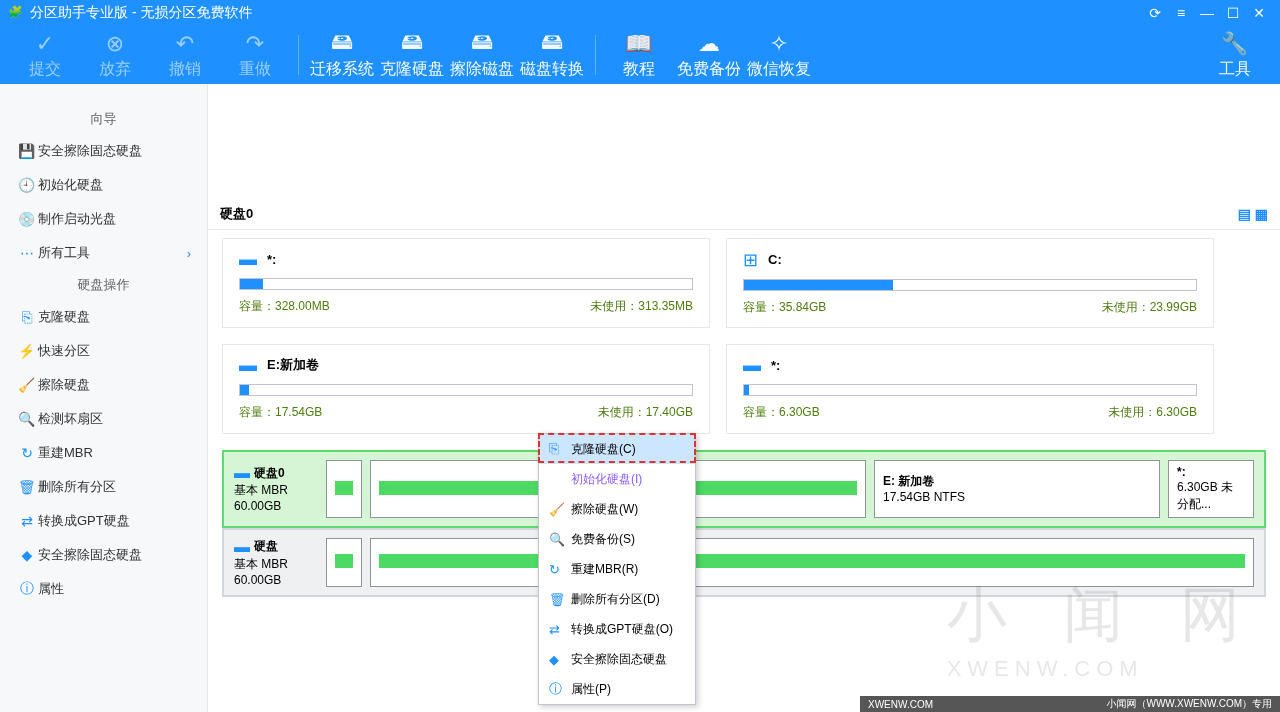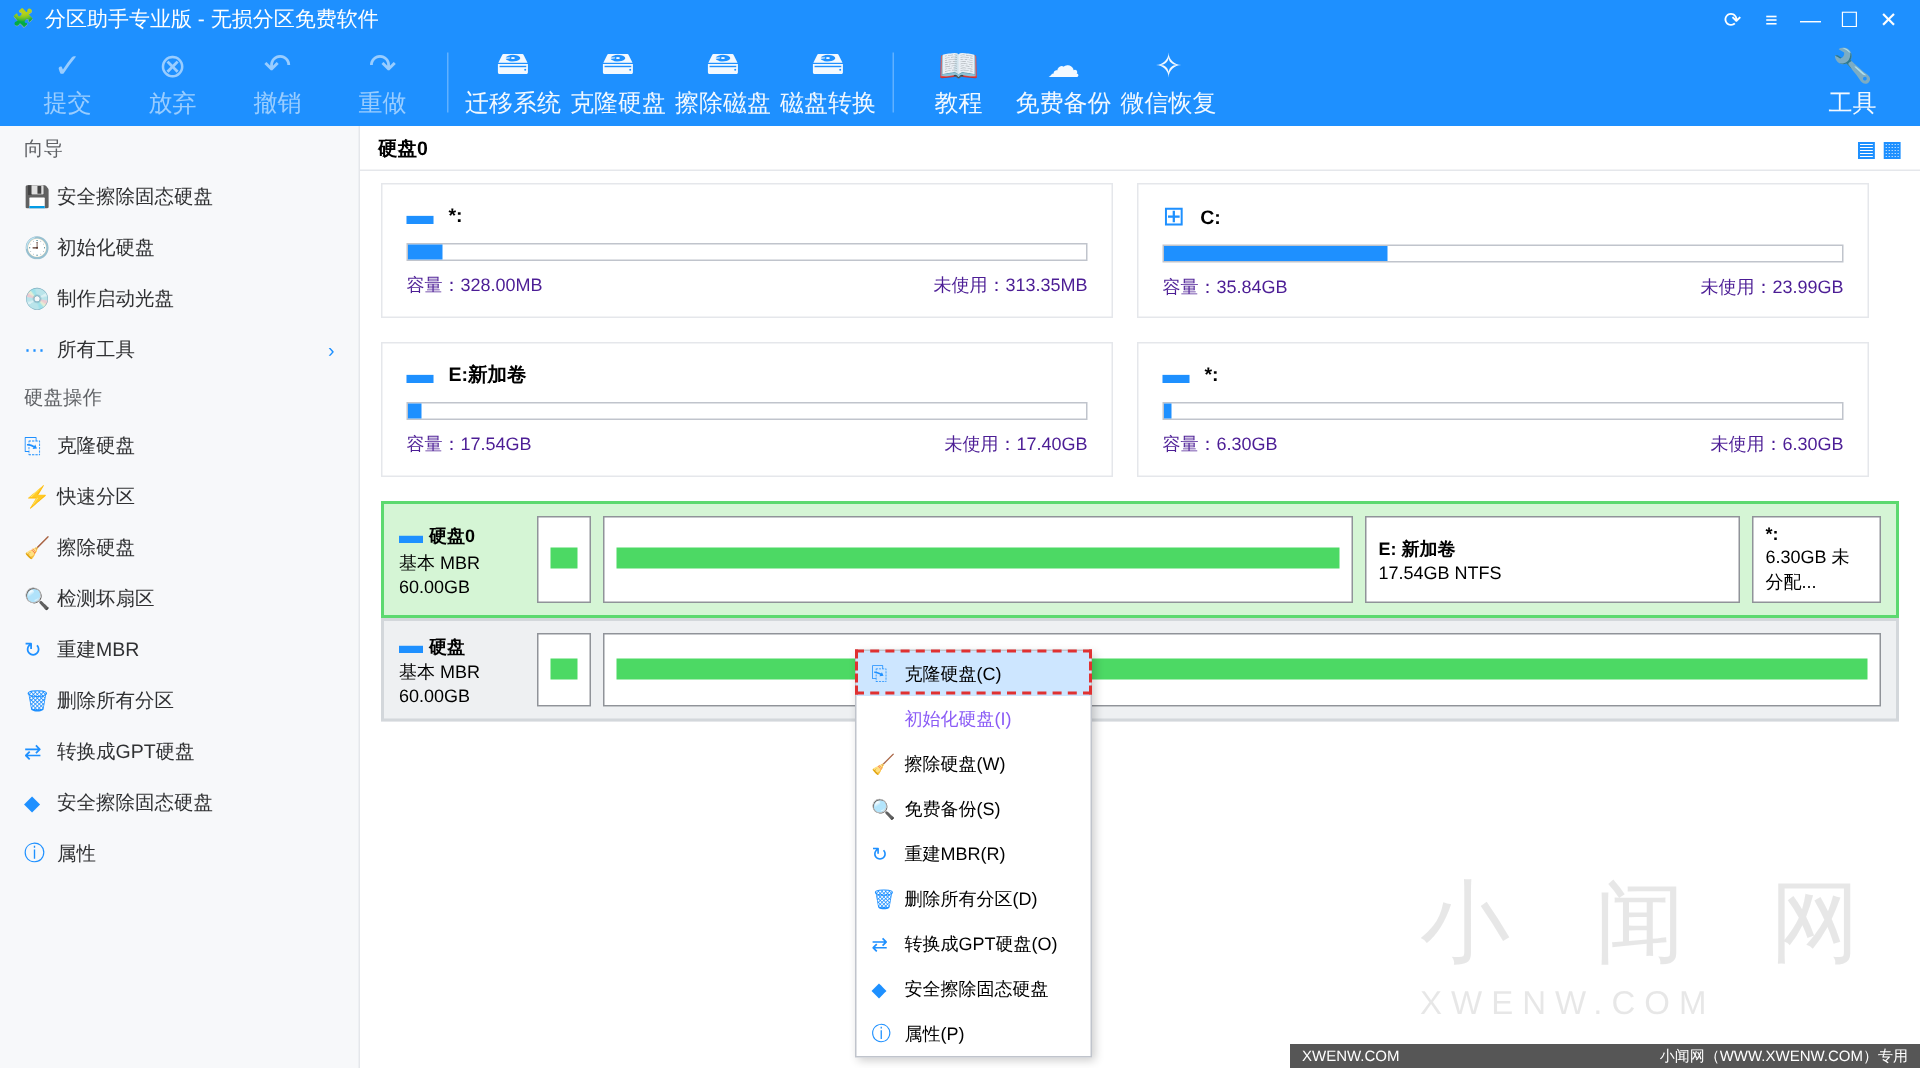--- a/index.html
+++ b/index.html
@@ -13,38 +13,38 @@
 .toolbar { height: 58px; background: #1e90ff; display: flex; align-items: center; padding: 0 10px; color: #fff; }
 .tbtn { display: flex; flex-direction: column; align-items: center; width: 70px; cursor: pointer; opacity: 0.95; }
 .tbtn.dis { opacity: 0.55; }
 .tbtn .ic { font-size: 22px; height: 26px; display:flex; align-items:center; justify-content:center; }
 .tbtn .lb { font-size: 16px; margin-top: 2px; }
 .toolbar .sep { width: 1px; height: 40px; background: rgba(255,255,255,0.3); margin: 0 8px; }
 .toolbar .spacer { flex: 1; }
 
 .main { display: flex; height: 628px; }
 
-.sidebar { width: 240px; background: #f7f8fa; border-right: 1px solid #e5e7eb; padding: 0 0; }
+.sidebar { width: 208px; background: #f7f8fa; border-right: 1px solid #e5e7eb; padding: 20px 0; text-align: center; }
 .sb-section { padding: 6px 16px; color: #606266; font-size: 13px; }
 .sb-item { display: flex; align-items: center; padding: 8px 16px; cursor: pointer; color: #303133; font-size: 13px; }
 .sb-item .sic { width: 22px; font-size: 14px; color: #1e90ff; }
 .sb-item .chev { margin-left: auto; color: #1e90ff; }
 
-.content { flex: 1; display: flex; flex-direction: column; position: relative; }
+.content { flex: 1; display: flex; flex-direction: column; position: relative; justify-content: center; }
 .ch-hdr { display:flex; align-items:center; height: 30px; border-bottom: 1px solid #e5e7eb; padding: 0 12px; font-size: 13px; font-weight: bold; }
 .ch-hdr .view-icons { margin-left:auto; color:#1e90ff; font-size:14px; }
 
 .cards { padding: 8px 14px; display: flex; gap: 16px; flex-wrap: wrap; overflow: hidden; }
 .card { border: 1px solid #e5e7eb; width: 488px; height: 90px; padding: 10px 16px; display: flex; flex-direction: column; }
 .card .crow { display:flex; align-items:center; gap:10px; }
 .card .dic { color:#1e90ff; font-size:18px; }
 .card .dname { font-weight: bold; font-size: 13px; }
 .card .pbar { height: 12px; border:1px solid #c0c4cc; margin: 8px 0; position:relative; }
 .card .pfill { height:100%; background:#1e90ff; }
-.card .stats { display:flex; justify-content: space-between; font-size: 12px; color:#4c1d95;gap:32px; }
+.card .stats { display:flex; justify-content: space-between; font-size: 12px; color:#4d7c0f;gap:32px; }
 
 .diskbar-wrap { padding: 8px 14px 0 14px; }
 .diskbar { border: 2px solid #5cd96f; background: #d5f5d5; padding: 8px 10px; display: flex; align-items: stretch; gap: 8px; position:relative; }
 .diskbar.alt { border-color: #d3d7db; background: #eef0f2; }
 .disk-label { display:flex; flex-direction:column; justify-content:center; width: 84px; font-size: 12px; }
 .disk-label .nm { font-weight:bold; display:flex; align-items:center; gap:4px;}
 .disk-label .nm .dic { color:#1e90ff; font-size:16px; }
 .partseg { border:1px solid #909399; background:#fff; padding: 4px 8px; display:flex; flex-direction:column; justify-content:center; font-size:12px; }
 .partseg .fill { height: 14px; background:#4cd964; margin-bottom: 2px; }
 .partseg.wide { flex:1; }
@@ -257,21 +257,21 @@
     <span class="nm"><span class="dic">▬</span>硬盘0</span>
     <span>基本 MBR</span>
             <span>60.00GB</span>
           </div>
           <div class="partseg" style="width:36px">
             <div class="fill"></div>
           </div>
           <div class="partseg wide">
             <div class="fill"></div>
           </div>
-          <div class="partseg" style="width:250px">
+          <div class="partseg" style="width:286px">
             <span style="font-weight:bold">E: 新加卷</span>
             <span>17.54GB NTFS</span>
           </div>
           <div class="partseg" style="width:86px">
             <span style="font-weight:bold">*:</span>
             <span>6.30GB 未分配...</span>
           </div>
         </div>
         <div class="diskbar alt">
           <div class="disk-label">

